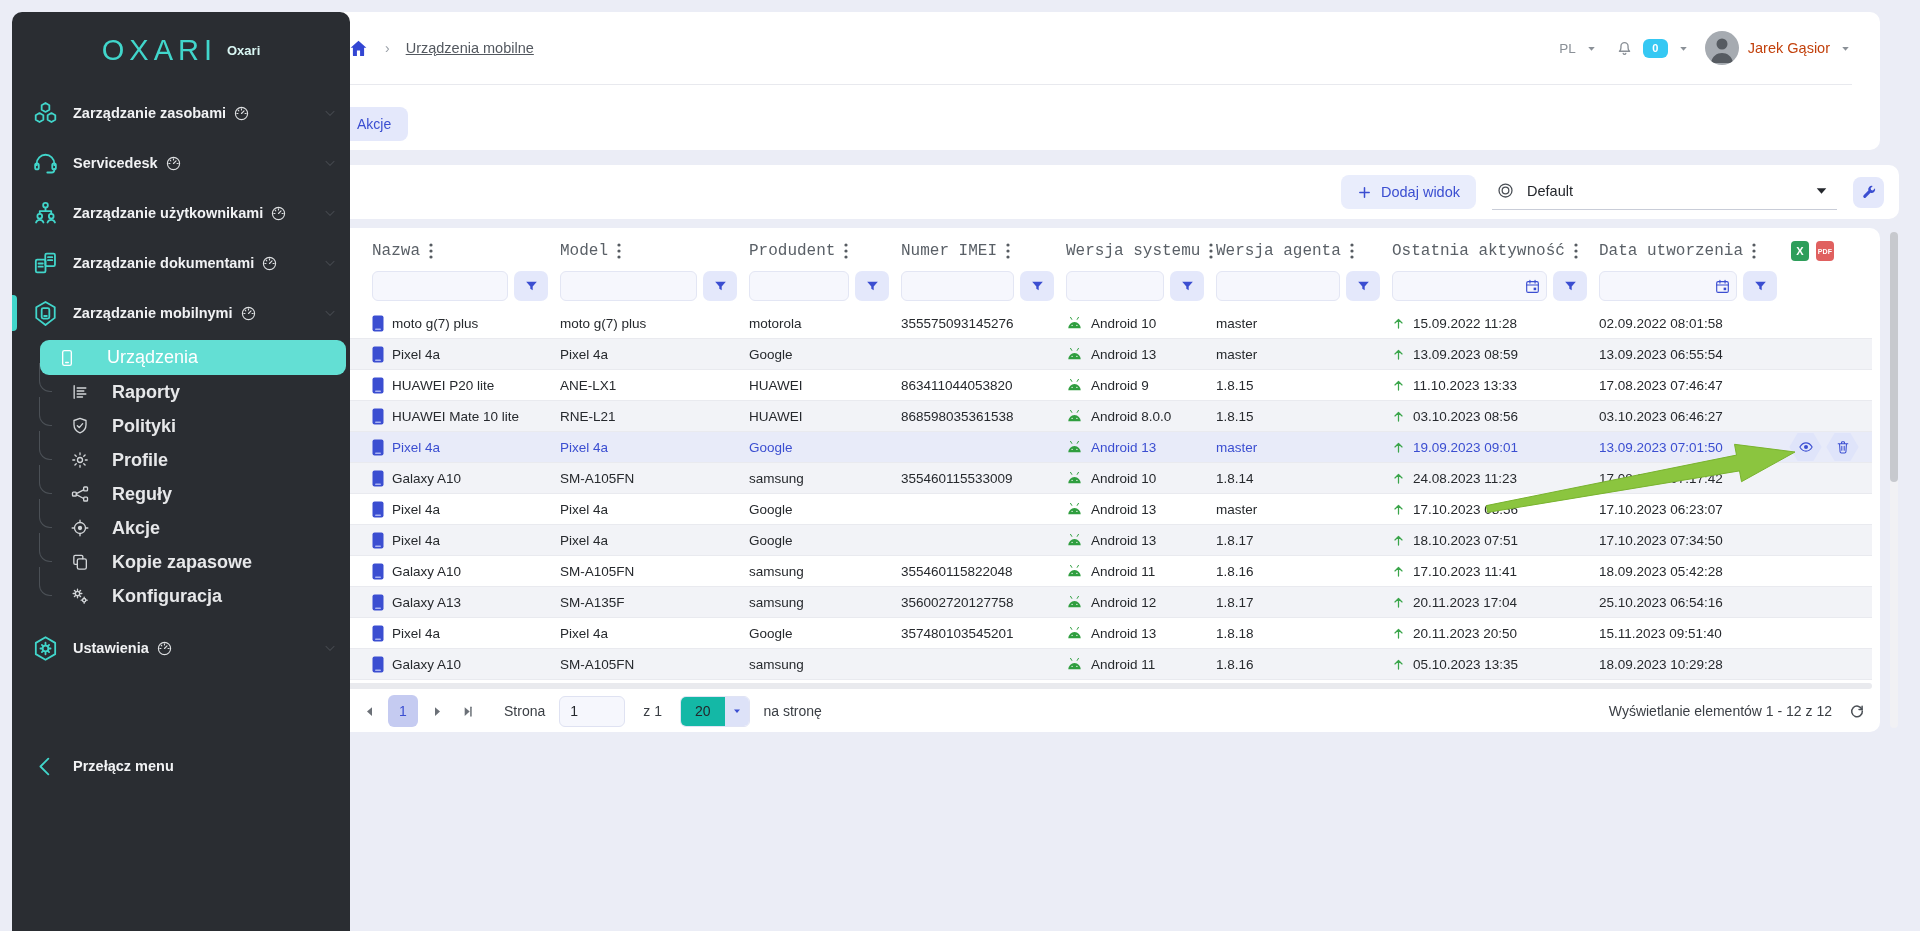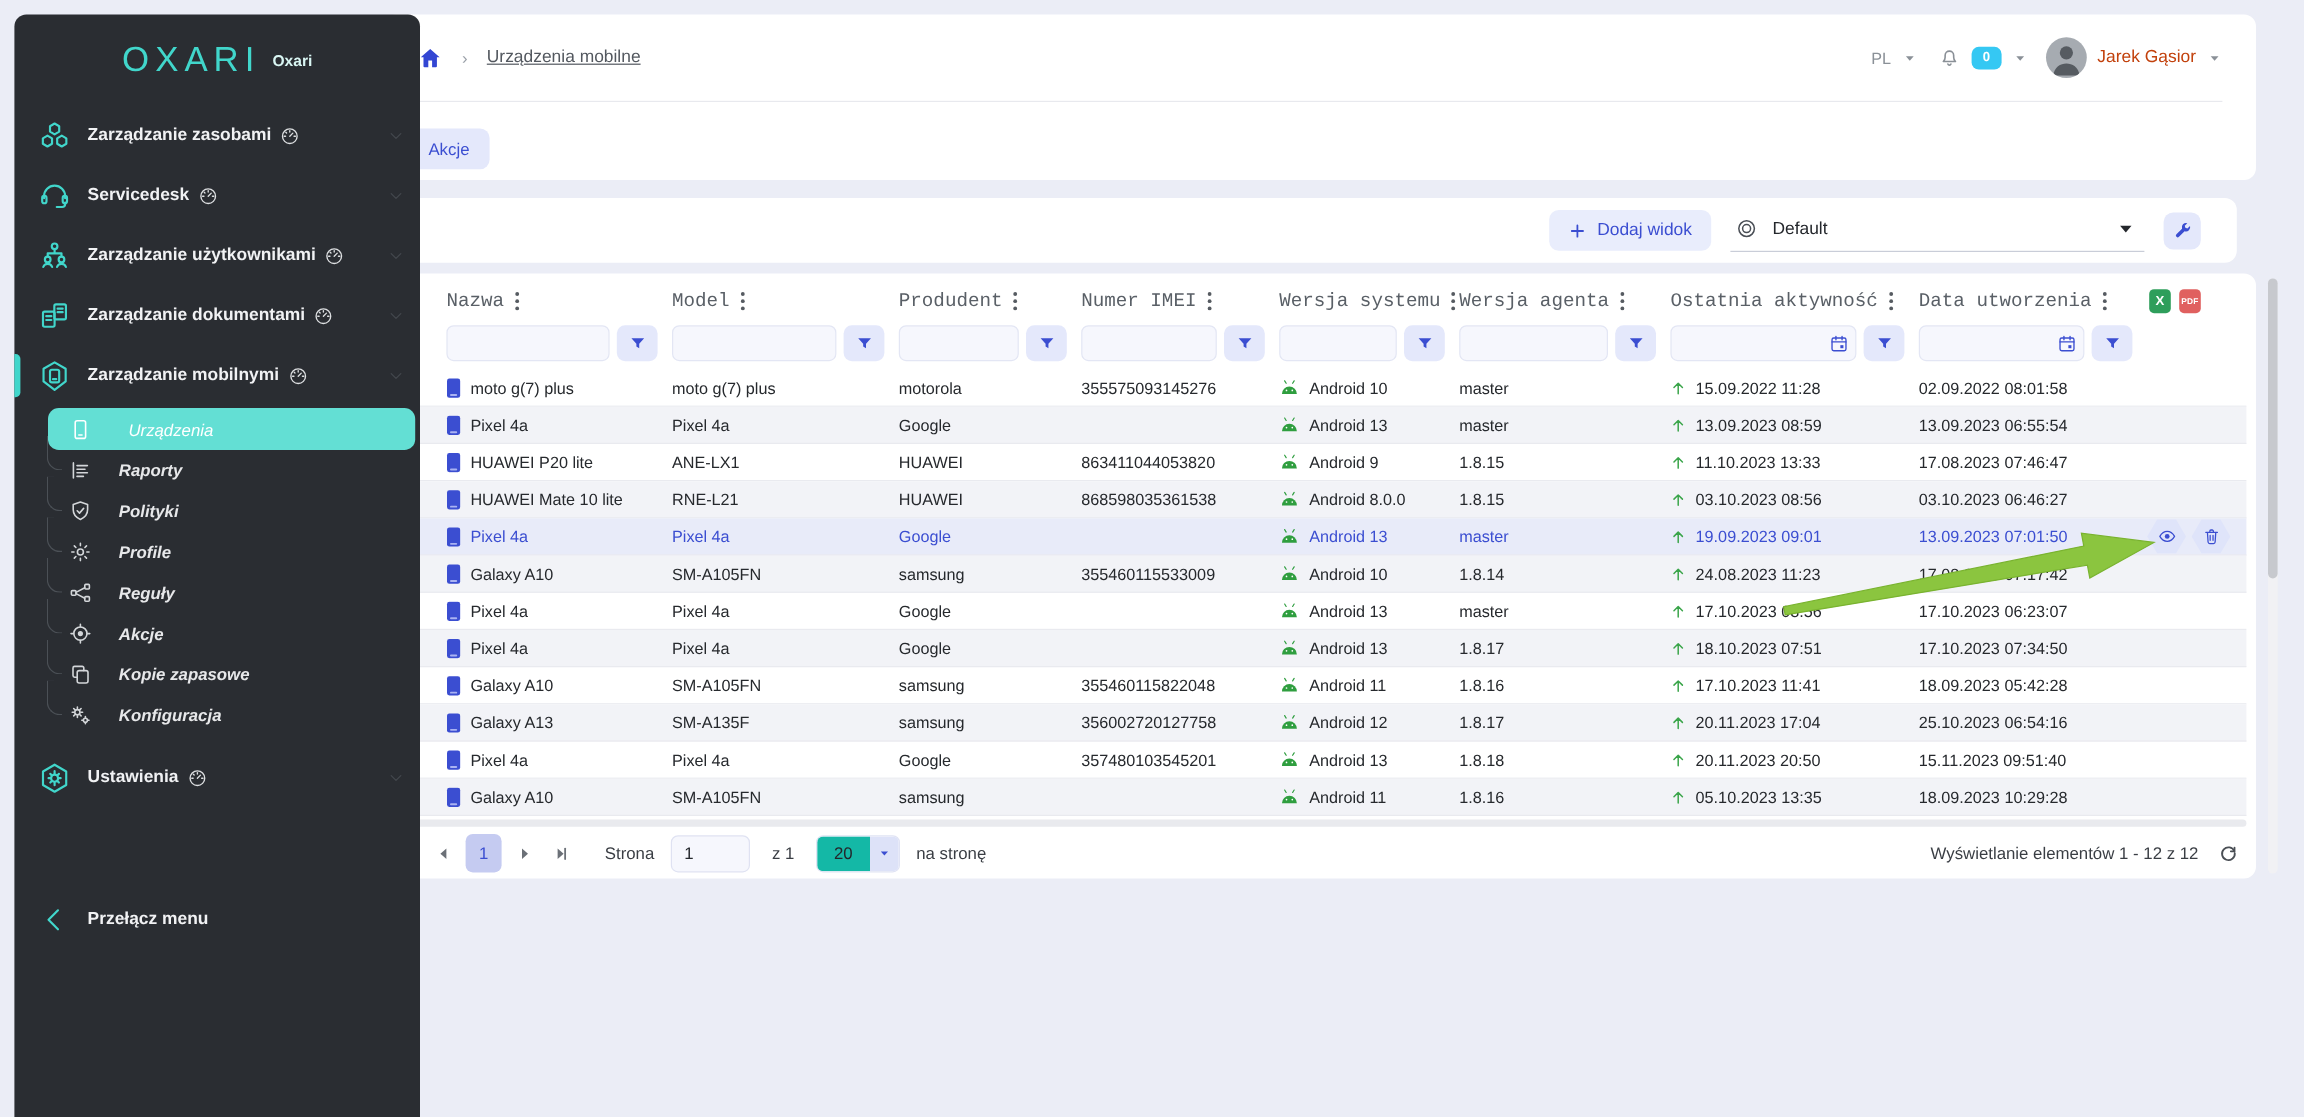--- a/index.html
+++ b/index.html
@@ -16,36 +16,36 @@
   #brand .sub{color:#d9f6f3;font-size:13px;font-weight:700;}
   .side-item{position:relative;height:50px;display:flex;align-items:center;padding:0 30px 0 20px;cursor:pointer;}
   .side-item .mico{width:27px;height:27px;color:#41d6cb;margin-right:14px;}
   .side-item .lbl{font-size:14.5px;font-weight:700;color:#f1f2f4;}
   .gauge{width:17px;height:17px;color:#e7e9eb;margin-left:7px;opacity:.95;}
   .side-item .chev{position:absolute;right:12px;width:16px;height:16px;color:#43474d;}
   .side-item.active .activebar{position:absolute;left:0;top:7px;bottom:7px;width:5px;
     background:#41d6cb;border-radius:0 4px 4px 0;}
   
   #submenu{position:relative;padding:2px 0 4px 0;}
-  .sub-item{position:relative;height:34px;display:flex;align-items:center;padding-left:45px;cursor:pointer;}
+  .sub-item{position:relative;height:34px;display:flex;align-items:center;padding-left:58px;cursor:pointer;}
   .sub-item .sico{width:20px;height:20px;color:#d3d6d9;margin-right:22px;}
-  .sub-item .slbl{font-size:14px;font-weight:700;color:#e7e8ea;font-style:italic;}
+  .sub-item .slbl{font-size:18px;font-weight:700;color:#e7e8ea;}
   .sub-item .branch{position:absolute;left:27px;top:-12px;width:13px;height:29px;
     border-left:1px solid #4b5056;border-bottom:1px solid #4b5056;border-radius:0 0 0 11px;}
   .sub-item.active{background:#63dfd4;border-radius:9px;margin:0 4px 0 28px;padding-left:17px;height:35px;}
   .sub-item.active .sico{color:#ffffff;}
   .sub-item.active .slbl{color:#ffffff;font-weight:400;padding-left:8px;}
   #collapse-item{position:absolute;bottom:140px;left:0;right:0;}
   .bottom-block{margin-top:6px;}
 
   
   .card{position:absolute;background:#ffffff;border-radius:10px;}
   #cardA{left:320px;top:12px;width:1560px;height:138px;}
-  #cardB{left:304px;top:165px;width:1560px;height:54px;display:flex;align-items:center;
-    justify-content:flex-end;padding-right:30px;gap:16px;}
+  #cardB{left:339px;top:165px;width:1560px;height:54px;display:flex;align-items:center;
+    justify-content:flex-end;padding-right:15px;gap:16px;}
   #cardC{left:320px;top:228px;width:1560px;height:504px;}
 
   
   #crumb-row{height:72px;display:flex;align-items:center;padding:0 28px;}
   #home-ic{width:21px;height:21px;color:#3346d3;cursor:pointer;}
   #crumb-sep{color:#9aa0a8;font-size:14px;margin:0 16px;}
   #crumb-link{color:#53585f;font-size:14.5px;text-decoration:underline;cursor:pointer;}
   #hdr-right{margin-left:auto;display:flex;align-items:center;gap:9px;color:#8a9097;}
   #lang{font-size:13.5px;}
   .caret{width:13px;height:13px;color:#8a9097;}

